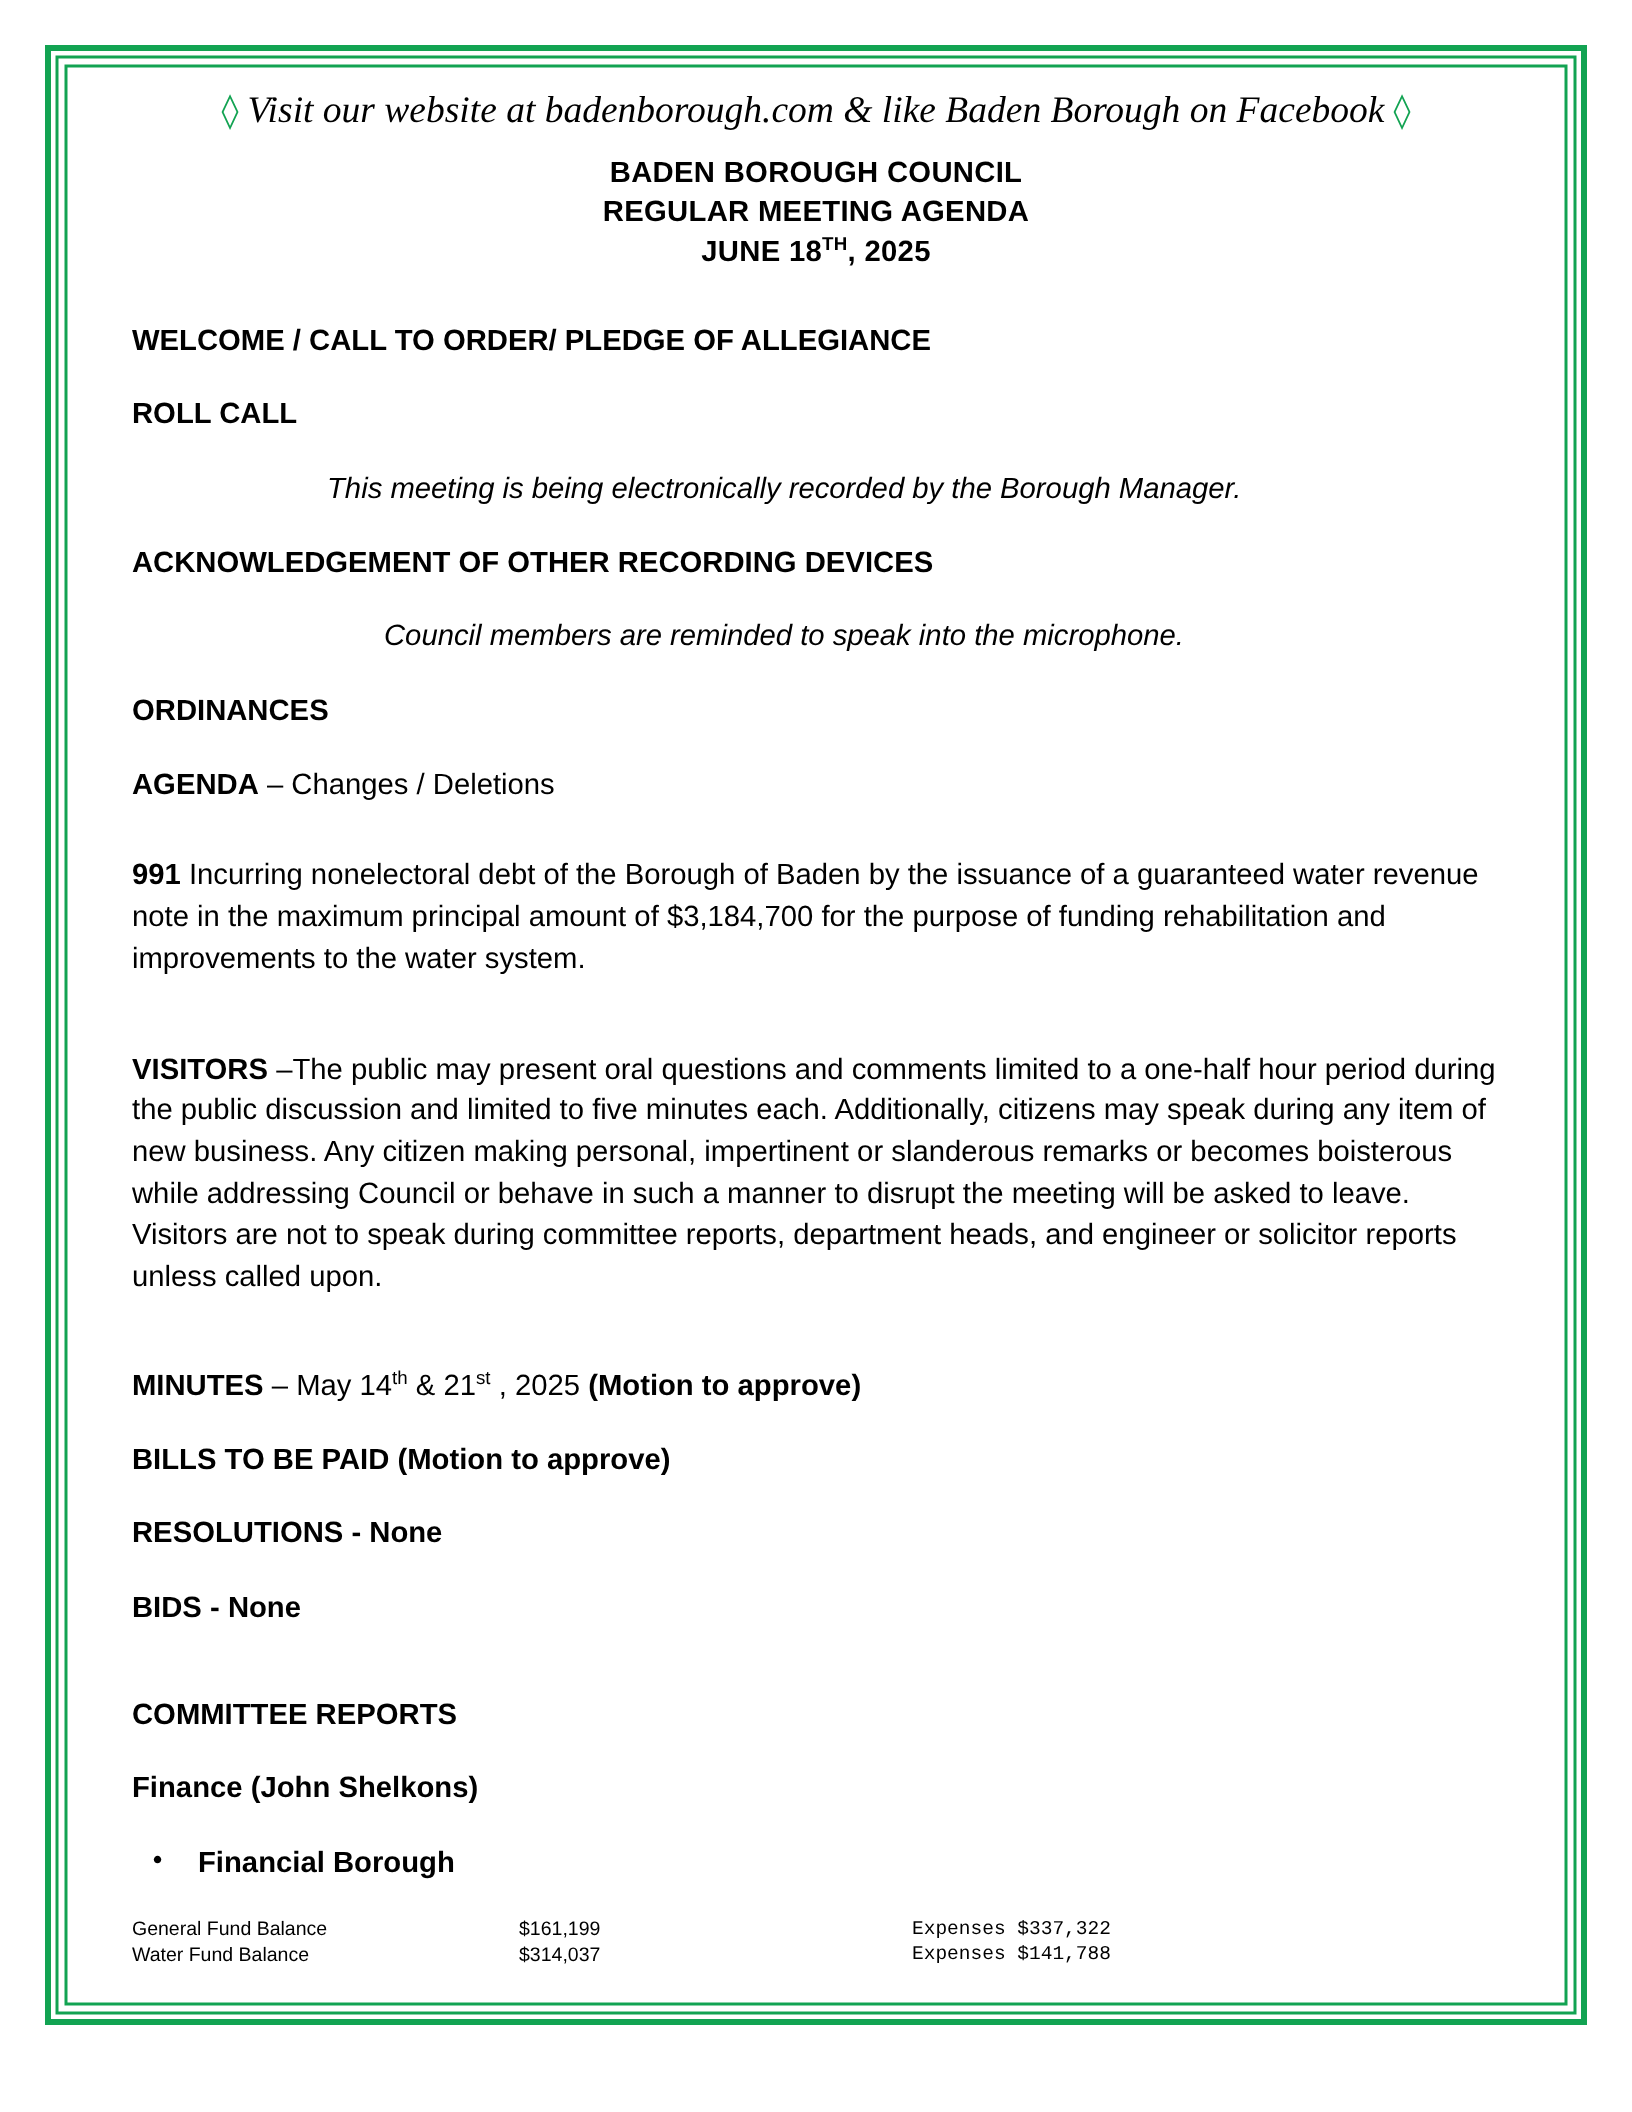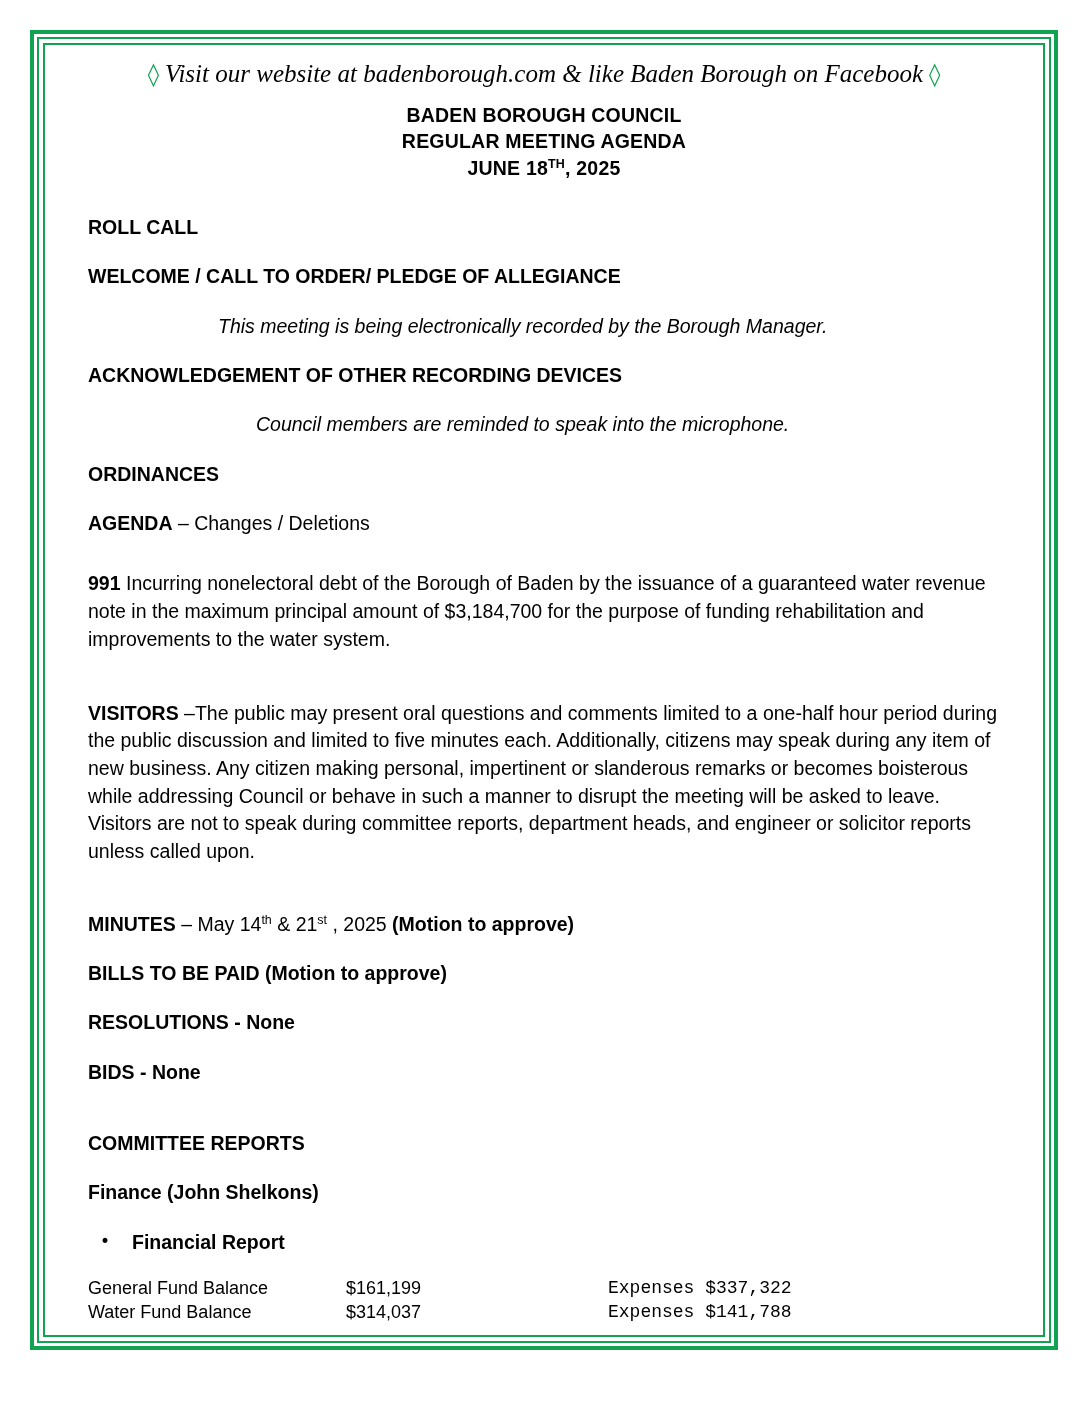--- a/index.html
+++ b/index.html
@@ -124,21 +124,21 @@
     width: 32px;
     flex: 0 0 32px;
     font-family: "DejaVu Sans", sans-serif;
     font-size: 17px;
   }
   .bullet-text { flex: 1 1 auto; }
   .bullet-text b { font-weight: bold; }
 
   
   .fin-table {
-    font-size: 18px;
+    font-size: 13px;
     line-height: 1.32;
     margin: 1px 0 26px 0;
     border-collapse: collapse;
   }
   .fin-table td { padding: 0; vertical-align: top; white-space: nowrap; }
   .fin-label { width: 258px; }
   .fin-amount { width: 262px; }
   .fin-expense { width: auto; font-family: Liberation Mono, monospace; }
 </style>
 </head>
@@ -155,23 +155,23 @@
   <div class="tagline">
     <span class="diamond">◊</span><span>Visit our website at badenborough.com &amp; like Baden Borough on Facebook</span><span class="diamond">◊</span>
   </div>
 
   <div class="title-block">
     <div>BADEN BOROUGH COUNCIL</div>
     <div>REGULAR MEETING AGENDA</div>
     <div><span>JUNE 18</span><sup>TH</sup><span>, 2025</span></div>
   </div>
 
+  <div class="heading">WELCOME / CALL TO ORDER/ PLEDGE OF ALLEGIANCE</div>
+
   <div class="heading">ROLL CALL</div>
-
-  <div class="heading">WELCOME / CALL TO ORDER/ PLEDGE OF ALLEGIANCE</div>
 
   <div class="italic-line">This meeting is being electronically recorded by the Borough Manager.</div>
 
   <div class="heading">ACKNOWLEDGEMENT OF OTHER RECORDING DEVICES</div>
 
   <div class="italic-line indent-wide">Council members are reminded to speak into the microphone.</div>
 
   <div class="heading">ORDINANCES</div>
 
   <div class="heading"><span>AGENDA</span><span class="reg"> – Changes / Deletions</span></div>
@@ -194,21 +194,21 @@
 
 
   <div class="gap-lg"></div>
 
   <div class="heading">COMMITTEE REPORTS</div>
 
   <div class="heading">Finance (John Shelkons)</div>
 
   <div class="bullet-row">
     <span class="bullet-dot">•</span>
-    <span class="bullet-text"><b>Financial Report</b></span>
+    <span class="bullet-text"><b>Financial Borough</b></span>
   </div>
 
   <table class="fin-table">
     <tbody>
       <tr>
         <td class="fin-label">General Fund Balance</td>
         <td class="fin-amount">$161,199</td>
         <td class="fin-expense">Expenses $337,322</td>
       </tr>
       <tr>

